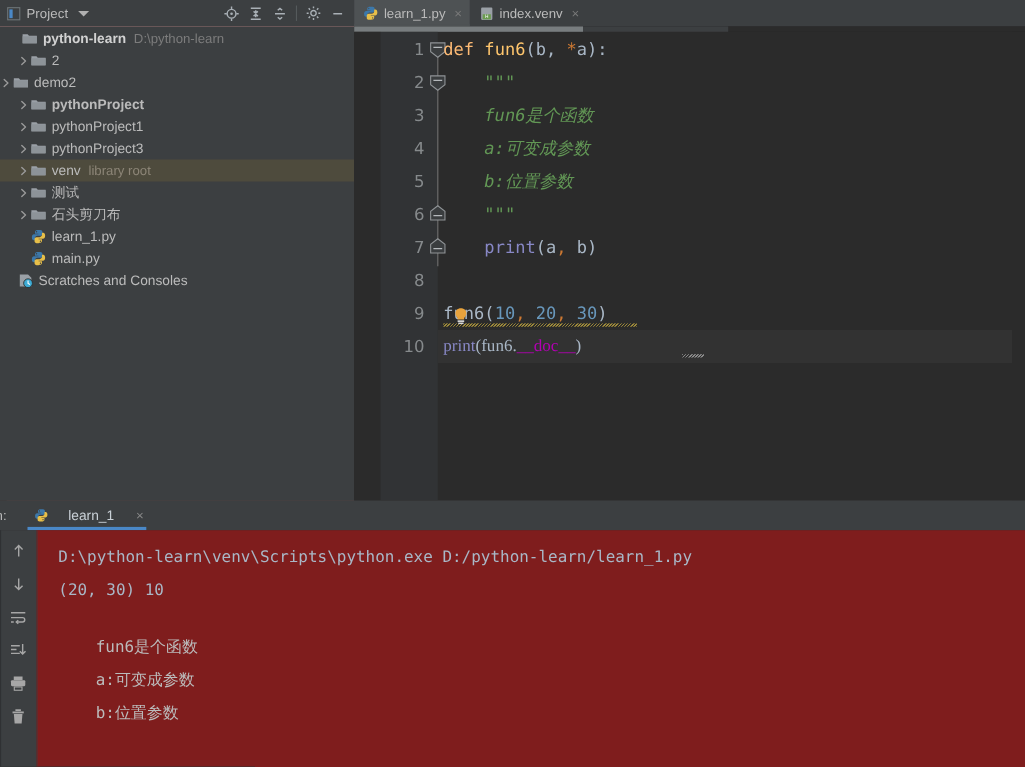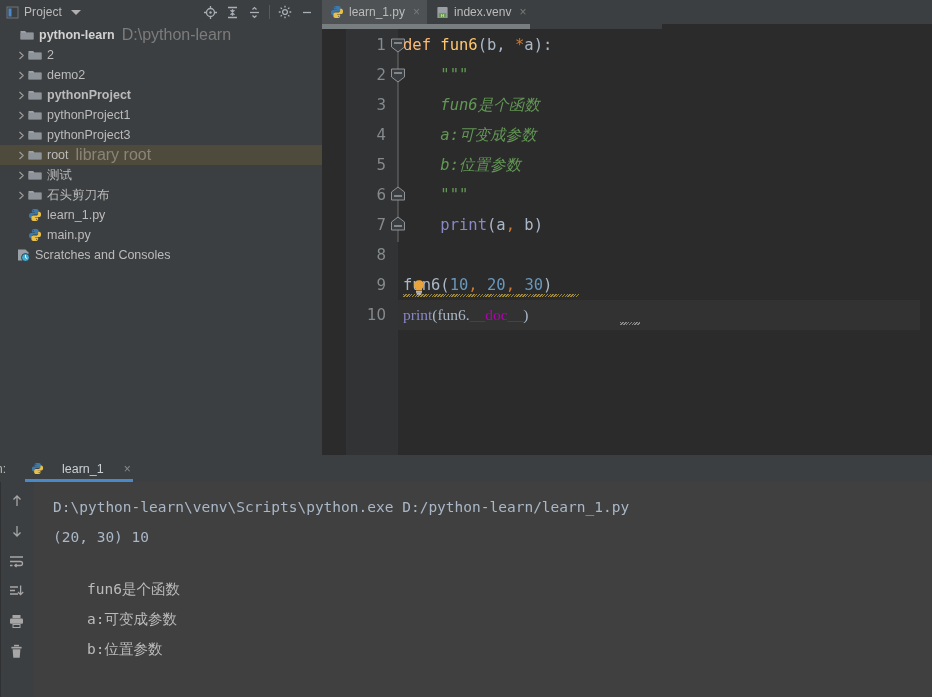--- a/index.html
+++ b/index.html
@@ -42,21 +42,21 @@
   }
   .row.sel { background: #4e4b3d; }
   .arrow {
     width: 11px; height: 20px; flex: none; display: flex; align-items: center;
     justify-content: center; color: #9a9a9a; font-size: 9px;
   }
   .arrow svg { display:block; }
   .ico { width: 16px; height: 16px; flex: none; margin-right: 4px; display: flex; align-items: center; justify-content: center; }
   .lbl { color: #bbbbbb; }
   .lbl.bold { font-weight: bold; color: #d2d2d2; }
-  .sub { color: #7c7c7c; margin-left: 7px; font-size: 16px; text-align: right; }
+  .sub { color: #7c7c7c; margin-left: 7px; font-size: 12px; text-align: right; }
   .sub.hl { color: #8c8577; }
 
   
   .folder { width: 14px; height: 12px; }
 
   
   .editor-area {
     position: absolute; left: 322px; top: 0; width: 610px; height: 455px;
     background: #2b2b2b;
   }
@@ -160,21 +160,21 @@
     width: 33px; flex: none; background: #3c3f41;
     display: flex; flex-direction: column; align-items: center; padding-top: 8px; gap: 8px;
     position: relative;
   }
   .run-toolbar::before {
     content:""; position:absolute; left:0; top:0; bottom:0; width:1px; background:#2f3133;
   }
   .tb-ico { width: 22px; height: 22px; display: flex; align-items: center; justify-content: center; color: #a6a6a6; }
 
   .console {
-    flex: 1; background: #404040; padding: 10px 0 0 20px;
+    flex: 1; background: #7f1d1d; padding: 10px 0 0 20px;
     font-family: "DejaVu Sans Mono", monospace; font-size: 14.5px;
     color: #a9b7c6; position: relative; overflow: hidden;
   }
   .cons-line { height: 30px; line-height: 30px; white-space: pre; }
   .cons-line.path { color: #a9b7c6; }
   .cons-cjk { font-family: "DejaVu Sans Mono","DejaVu Sans", monospace; color: #bbbbbb; padding-left: 34px; }
   .cons-blank { height: 22px; }
   .console .vsep {
     position: absolute; left: 0; top: 0; bottom: 0; width: 1px; background: #3c3f41;
   }
@@ -252,21 +252,21 @@
             </svg>
           </span>
           <span class="ico">
             <svg class="folder" width="15" height="13" viewBox="0 0 15 13">
               <path d="M0.5 2.2h5l1.3 1.6H14.5v7.6H0.5z" fill="#9aa0a6"></path>
               <path d="M0.5 4.2h14v6.8H0.5z" fill="#8d9398"></path>
             </svg>
           </span>
           <span class="lbl">2</span>
         </div>
-        <div class="row" style="padding-left: 16px;">
+        <div class="row" style="">
           <span class="arrow">
             <svg width="9" height="9" viewBox="0 0 9 9">
               <path d="M2.8 1.3L6.2 4.5 2.8 7.7" fill="none" stroke="#9a9a9a" stroke-width="1.25" stroke-linecap="round" stroke-linejoin="round"></path>
             </svg>
           </span>
           <span class="ico">
             <svg class="folder" width="15" height="13" viewBox="0 0 15 13">
               <path d="M0.5 2.2h5l1.3 1.6H14.5v7.6H0.5z" fill="#9aa0a6"></path>
               <path d="M0.5 4.2h14v6.8H0.5z" fill="#8d9398"></path>
             </svg>
@@ -320,21 +320,21 @@
             <svg width="9" height="9" viewBox="0 0 9 9">
               <path d="M2.8 1.3L6.2 4.5 2.8 7.7" fill="none" stroke="#9a9a9a" stroke-width="1.25" stroke-linecap="round" stroke-linejoin="round"></path>
             </svg>
           </span>
           <span class="ico">
             <svg class="folder" width="15" height="13" viewBox="0 0 15 13">
               <path d="M0.5 2.2h5l1.3 1.6H14.5v7.6H0.5z" fill="#9aa0a6"></path>
               <path d="M0.5 4.2h14v6.8H0.5z" fill="#8d9398"></path>
             </svg>
           </span>
-          <span class="lbl">root</span>
+          <span class="lbl">venv</span>
           <span class="sub hl">library root</span>
         </div>
         <div class="row" style="padding-left: 16px;">
           <span class="arrow">
             <svg width="9" height="9" viewBox="0 0 9 9">
               <path d="M2.8 1.3L6.2 4.5 2.8 7.7" fill="none" stroke="#9a9a9a" stroke-width="1.25" stroke-linecap="round" stroke-linejoin="round"></path>
             </svg>
           </span>
           <span class="ico">
             <svg class="folder" width="15" height="13" viewBox="0 0 15 13">

